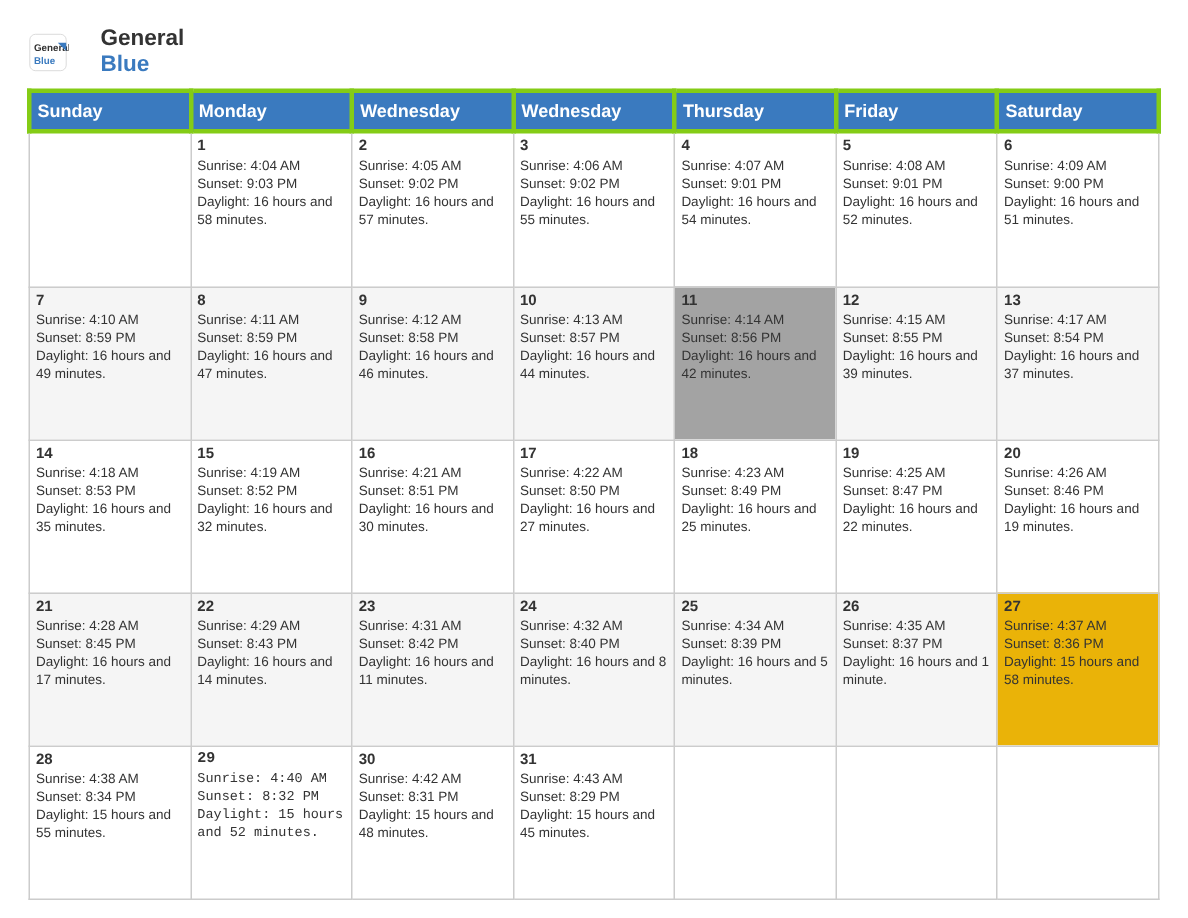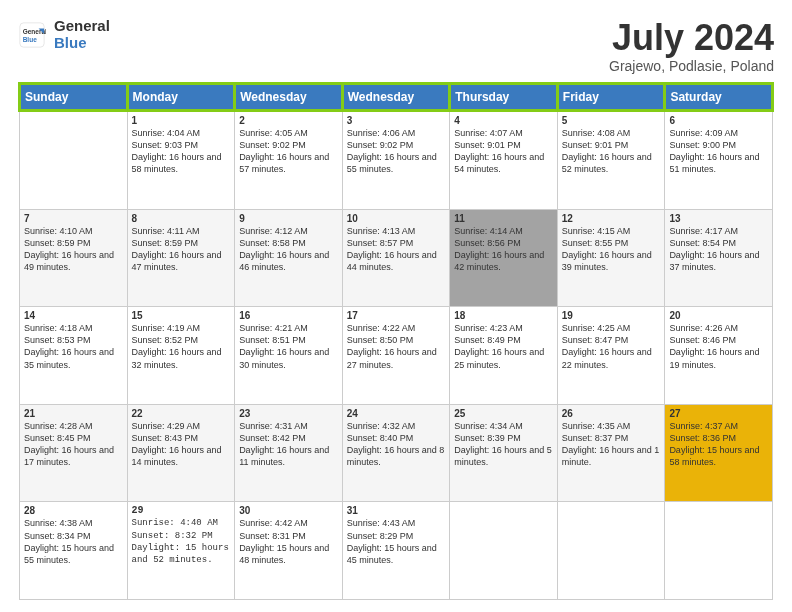--- a/index.html
+++ b/index.html
@@ -19,21 +19,21 @@
     }
     .header {
       display: flex;
       justify-content: space-between;
       align-items: flex-start;
       margin-bottom: 8px;
     }
     .logo {
       display: flex;
       align-items: center;
-      gap: 8px;
+      gap: 21px;
     }
     .logo-text {
       display: flex;
       flex-direction: column;
       line-height: 1.1;
     }
     .logo-general {
       font-size: 15px;
       font-weight: bold;
       color: #333;
@@ -114,24 +114,20 @@
         <rect x="2" y="2" width="26" height="26" rx="4" fill="#fff" stroke="#ccc" stroke-width="0.5"></rect>
         <text x="5" y="14" font-size="7" font-weight="bold" fill="#333">General</text>
         <text x="5" y="23" font-size="7" font-weight="bold" fill="#3a7abf">Blue</text>
         <polygon points="22,8 28,8 28,14" fill="#3a7abf"></polygon>
       </svg>
       <div class="logo-text">
         <span class="logo-general">General</span>
         <span class="logo-blue">Blue</span>
       </div>
     </div>
-    <div class="title-block">
-      <div class="main-title">July 2024</div>
-      <div class="subtitle">Grajewo, Podlasie, Poland</div>
-    </div>
   </div>
 
   <table class="calendar-table">
     <thead>
       <tr>
         <th>Sunday</th>
         <th>Monday</th>
         <th>Wednesday</th>
         <th>Wednesday</th>
         <th>Thursday</th>

